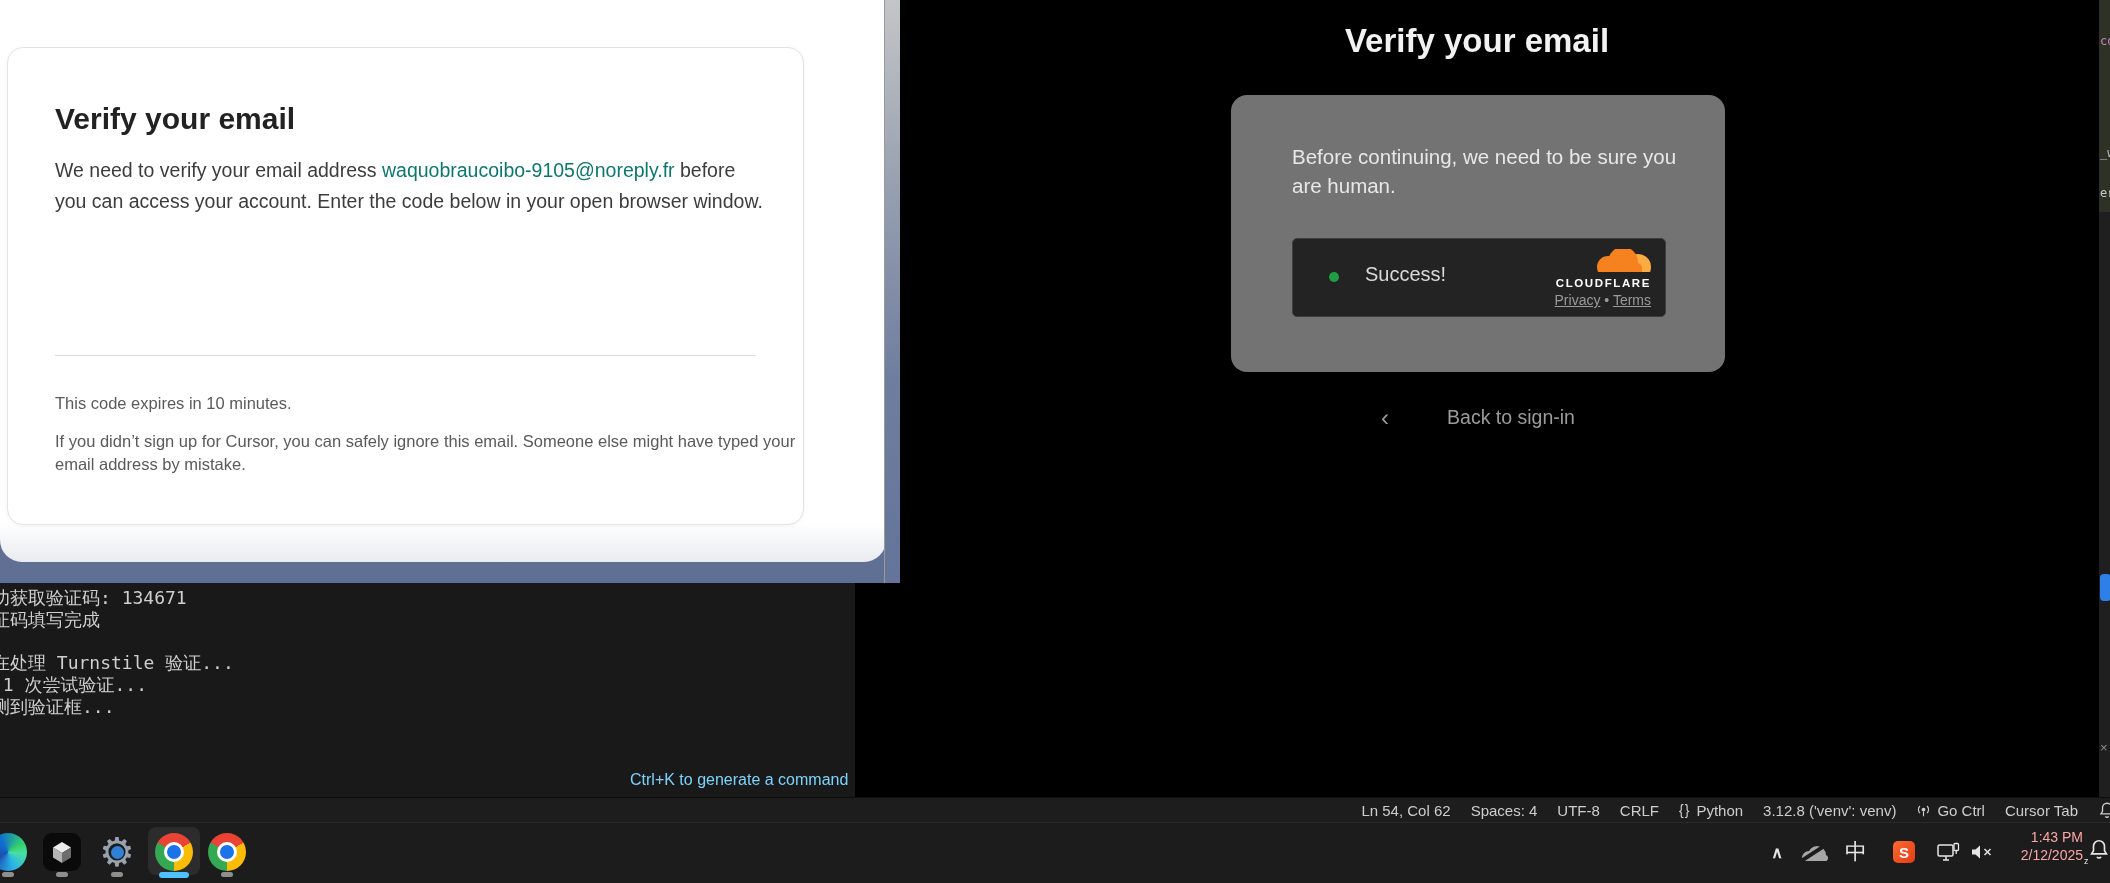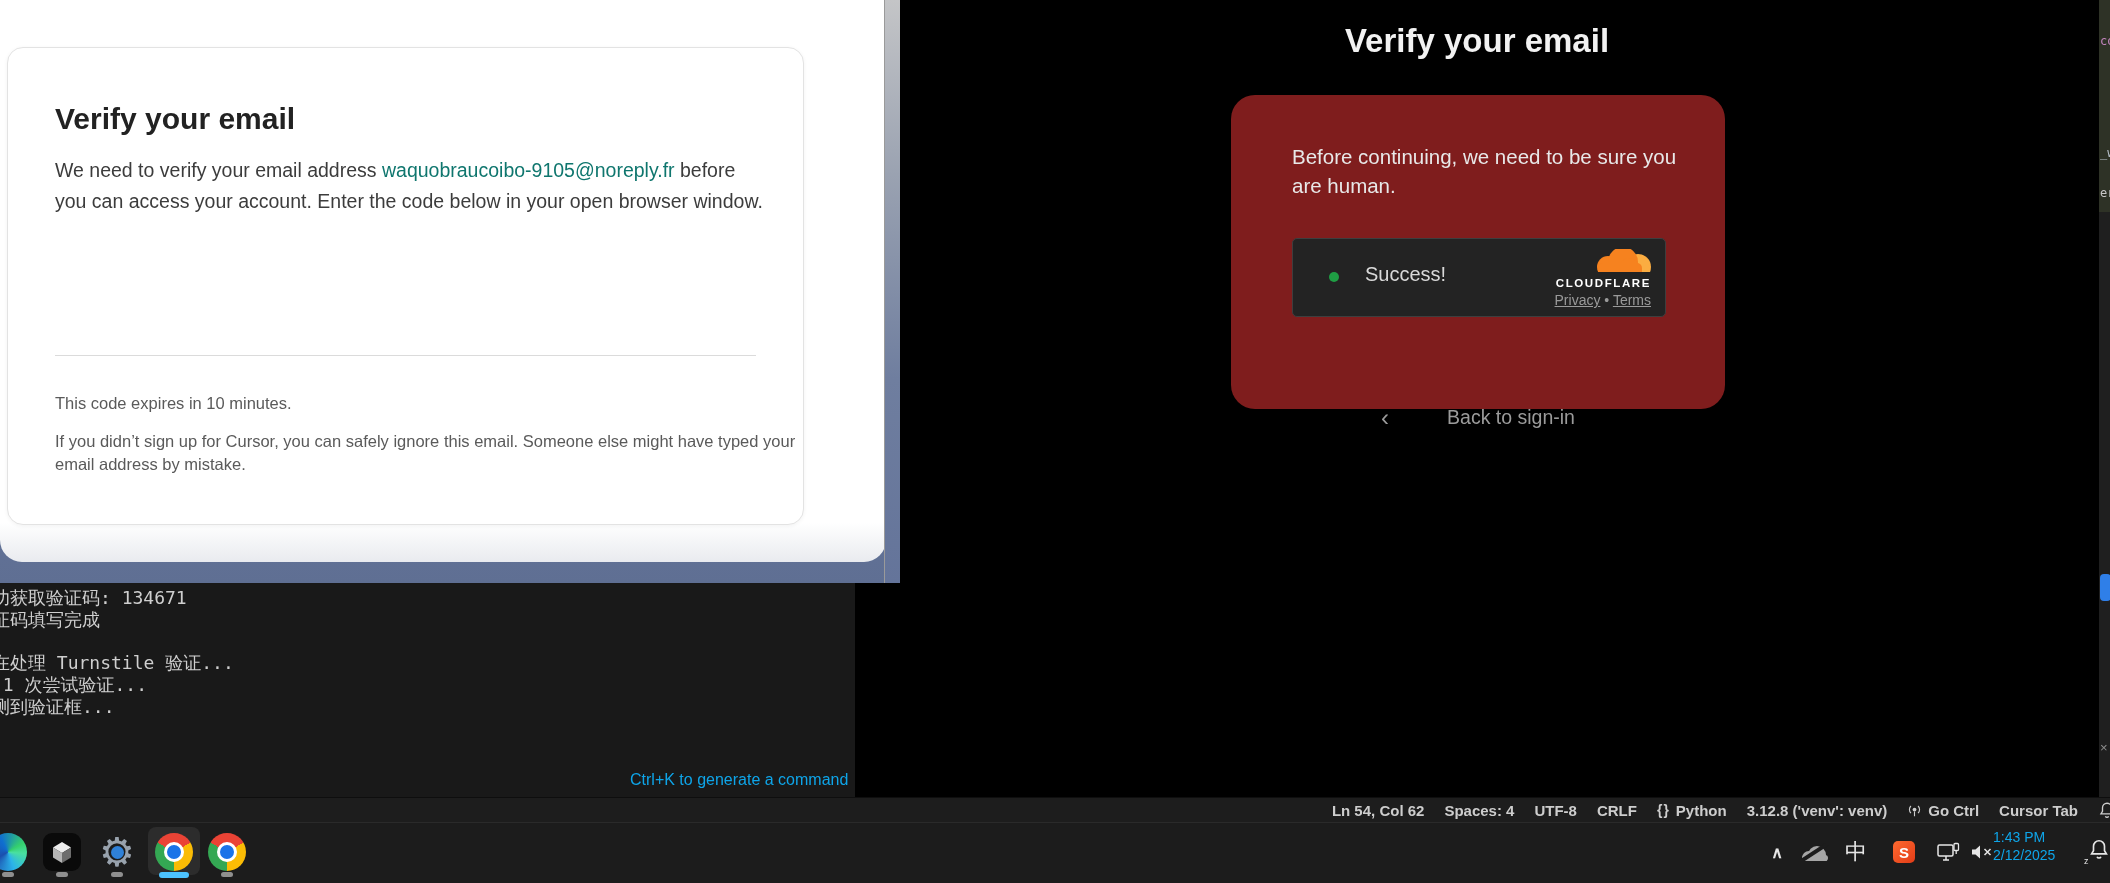--- a/index.html
+++ b/index.html
@@ -23,21 +23,21 @@
   .email-divider { left:47px; top:307px; width:701px; height:1px; background:#dbdbdb; position:absolute; }
   .expiry-note { left:47px; top:346px; font-size:16.5px; color:#5a5a5a; position:absolute; }
   .disclaimer { left:47px; top:382px; width:742px; font-size:16.5px; line-height:22.5px; color:#5a5a5a; position:absolute; }
   .window-edge-bar { left:884px; top:0; width:16px; height:583px;
     background:linear-gradient(180deg,#c4c5c7 0%, #9aa2b1 30%, #6f7e9f 65%, #64749a 100%);
     border-left:1px solid #9a9a9a; }
 
   
   .right-pane { left:855px; top:0; width:1255px; height:797px; background:#000; }
   .page-title { left:1131px; top:22px; width:692px; text-align:center; font-size:33px; font-weight:700; color:#f2f2f2; }
-  .human-card { left:1231px; top:95px; width:494px; height:314px; background:#7f1d1d; border-radius:24px; }
+  .human-card { left:1231px; top:95px; width:494px; height:277px; background:#737373; border-radius:16px; }
   .human-card-text { left:61px; top:47px; width:390px; font-size:20.5px; line-height:29px; color:#e8e8e8; position:absolute; }
   .turnstile { left:61px; top:143px; width:374px; height:79px; background:#232323;
     border:1px solid #3e3e3e; border-radius:5px; position:absolute; }
   .success-dot { left:36px; top:33px; width:10px; height:10px; border-radius:50%; background:#1f9e44; position:absolute; }
   .success-label { left:72px; top:24px; font-size:20px; color:#d9d9d9; position:absolute; }
   .cf-block { right:14px; top:10px; width:110px; text-align:right; position:absolute; }
   .cf-cloud { position:relative; width:56px; height:23px; overflow:hidden; display:inline-block; }
   .cf-cloud i { position:absolute; border-radius:50%; }
   .cf-sun   { width:26px; height:26px; right:0;  bottom:-8px;  background:#fbad41; }
   .cf-c1    { width:22px; height:22px; left:2px;  bottom:-6px; background:#f6821f; }
@@ -57,26 +57,26 @@
   .sliver-frag { position:absolute; left:1px; font-family:"DejaVu Sans Mono", monospace; font-size:12px; white-space:nowrap; }
   .frag1 { top:34px; color:#c586c0; } .frag2 { top:146px; color:#b8c2cc; } .frag3 { top:186px; color:#c8c8c8; }
   .sliver-thumb { position:absolute; left:1px; top:574px; width:11px; height:27px; background:#2f7fe8; border-radius:4px; }
   .sliver-x { position:absolute; left:1px; top:740px; color:#8f8f8f; font-size:13px; }
 
   
   .terminal { left:0; top:583px; width:855px; height:214px; background:#191919; overflow:hidden; }
   .tline { position:absolute; left:-8px; font-family:"DejaVu Sans Mono", monospace; font-size:18px; line-height:22px;
     color:#cfcfcf; white-space:pre; }
   .tl1{top:4px;} .tl2{top:26px;} .tl3{top:69px;} .tl4{top:91px;} .tl5{top:113px;}
-  .term-hint { position:absolute; left:630px; top:188px; font-size:16px; color:#0ea5e9; }
+  .term-hint { position:absolute; left:630px; top:188px; font-size:16px; color:#7dd3fc; }
 
   
   .status-bar { left:0; top:797px; width:2110px; height:25px; background:#1d1d1d; border-top:1px solid #0e0e0e;
     display:flex; align-items:center; justify-content:flex-end; gap:20px; font-size:15px; color:#cdcdcd; }
-  .sb-item { display:flex; align-items:center; gap:6px; cursor:pointer; white-space:nowrap;font-weight:bold; }
+  .sb-item { display:flex; align-items:center; gap:6px; cursor:pointer; white-space:nowrap; }
   .braces { font-size:14px; color:#cdcdcd; letter-spacing:1px; }
   .sb-bell { margin-right:-6px; display:flex; align-items:center; }
 
   
   .taskbar { left:0; top:822px; width:2110px; height:61px; background:#1c1c1c; border-top:1px solid #2a2a2a; }
   .tb-icon { position:absolute; top:833px; width:38px; height:38px; display:flex; align-items:center; justify-content:center; cursor:pointer; }
   .run-dash { position:absolute; top:872px; width:12px; height:5px; border-radius:3px; background:#8f8f8f; }
   .active-box { position:absolute; left:148px; top:827px; width:52px; height:48px; background:#2c2c2c; border-radius:8px; cursor:pointer; }
   .active-pill { position:absolute; left:159px; top:872px; width:30px; height:6px; border-radius:3px; background:#4cc2ff; }
   .edge-icon { width:38px; height:38px; border-radius:50%;
@@ -91,21 +91,21 @@
   .tray-icon { position:absolute; top:833px; height:38px; display:flex; align-items:center; justify-content:center; color:#e6e6e6; cursor:pointer; }
   .chevron-up { font-size:16px; font-weight:700; }
   .onedrive { position:relative; width:28px; height:18px; overflow:hidden; }
   .onedrive i { position:absolute; border-radius:50%; background:#a6a6a6; }
   .od1{ width:14px;height:14px;left:1px;bottom:-4px; } .od2{ width:18px;height:18px;left:7px;bottom:-3px; } .od3{ width:12px;height:12px;right:2px;bottom:-4px; }
   .od-base{ position:absolute; left:1px; right:1px; bottom:0; height:6px; background:#a6a6a6; border-radius:3px; }
   .od-slash{ position:absolute; width:34px; height:4px; background:#1c1c1c; transform:rotate(-33deg); top:7px; left:-3px; }
   .ime { font-size:22px; }
   .snip { width:22px; height:22px; border-radius:5px; background:linear-gradient(135deg,#ff6a30,#e23c17); color:#fff;
     font-weight:700; font-size:15px; display:flex; align-items:center; justify-content:center; }
-  .clock { position:absolute; top:828px; width:90px; color:#0ea5e9; font-size:14px; line-height:18px; cursor:pointer; }
+  .clock { position:absolute; top:828px; width:90px; text-align:right; color:#fca5a5; font-size:14px; line-height:18px; cursor:pointer; }
   .tb-bell { position:absolute; left:2088px; top:838px; color:#e6e6e6; cursor:pointer; }
   .tb-bell sup { font-size:9px; position:relative; top:-8px; left:-4px; }
 </style>
 </head>
 <body>
 
 <div class="screen">
 
   <div class="abs right-pane"></div>
   <div class="abs page-title">Verify your email</div>

